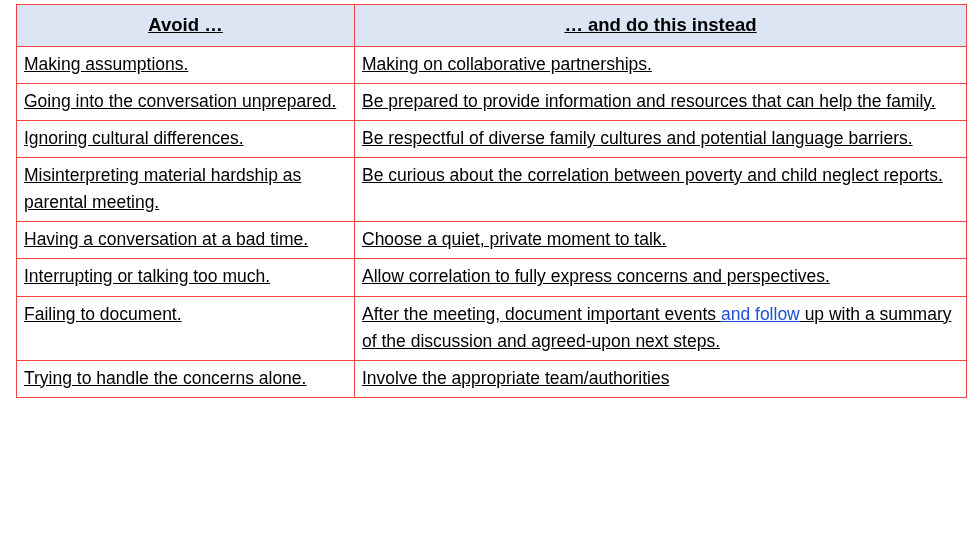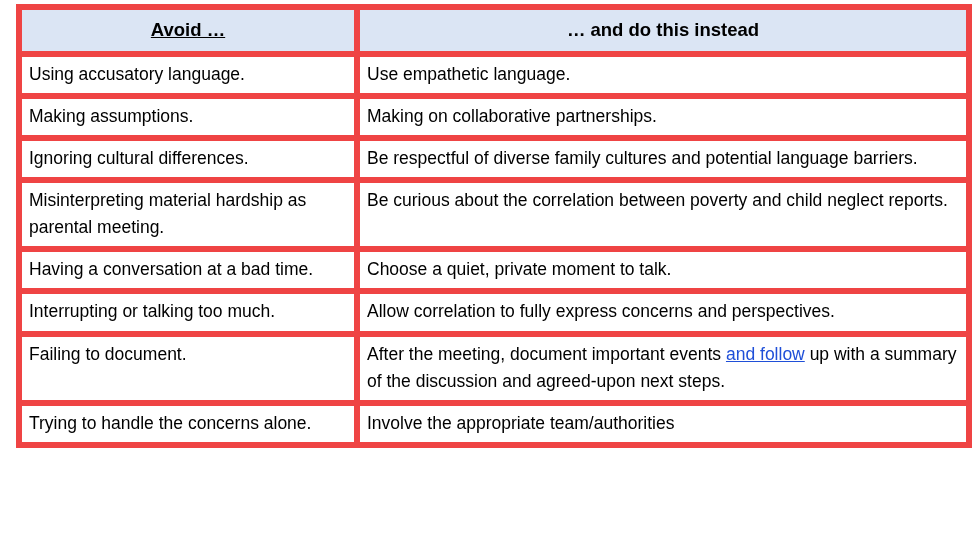--- a/index.html
+++ b/index.html
@@ -22,26 +22,27 @@
   table.advice-table {
     border-collapse: collapse;
     width: 950px;
     table-layout: fixed;
   }
   table.advice-table col.col-avoid { width: 338px; }
   table.advice-table col.col-instead { width: 612px; }
 
   table.advice-table th,
   table.advice-table td {
-    border: 6px solid #ef4444;
+    border: 1px solid #ef4444;
     vertical-align: top;
     padding: 4px 7px 5px 7px;
     font-size: 17.5px;
     line-height: 1.55;
     color: #000000;
+    text-decoration: underline;
   }
   table.advice-table thead th {
     background: #dbe5f4;
     text-align: center;
     font-weight: bold;
     font-size: 18.5px;
     padding-top: 6px;
     padding-bottom: 6px;
   }
   .hdr-underline {
@@ -69,26 +70,26 @@
         <th>
           <span class="hdr-underline">Avoid  …</span>
         </th>
         <th>
           <span>… and do this instead</span>
         </th>
       </tr>
     </thead>
     <tbody>
       <tr>
-        <td class="avoid-cell">Using accusatory language.</td>
-        <td class="instead-cell">Use empathetic language.</td>
+        <td class="avoid-cell">Making assumptions.</td>
+        <td class="instead-cell">Making on collaborative partnerships.</td>
       </tr>
       <tr>
-        <td class="avoid-cell">Making assumptions.</td>
-        <td class="instead-cell">Making on collaborative partnerships.</td>
+        <td class="avoid-cell">Going into the conversation unprepared.</td>
+        <td class="instead-cell">Be prepared to provide information and resources that can help the family.</td>
       </tr>
       <tr>
         <td class="avoid-cell">Ignoring cultural differences.</td>
         <td class="instead-cell">Be respectful of diverse family cultures and potential language barriers.</td>
       </tr>
       <tr>
         <td class="avoid-cell">Misinterpreting material hardship as parental meeting.</td>
         <td class="instead-cell">Be curious about the correlation between poverty and child neglect reports.</td>
       </tr>
       <tr>

